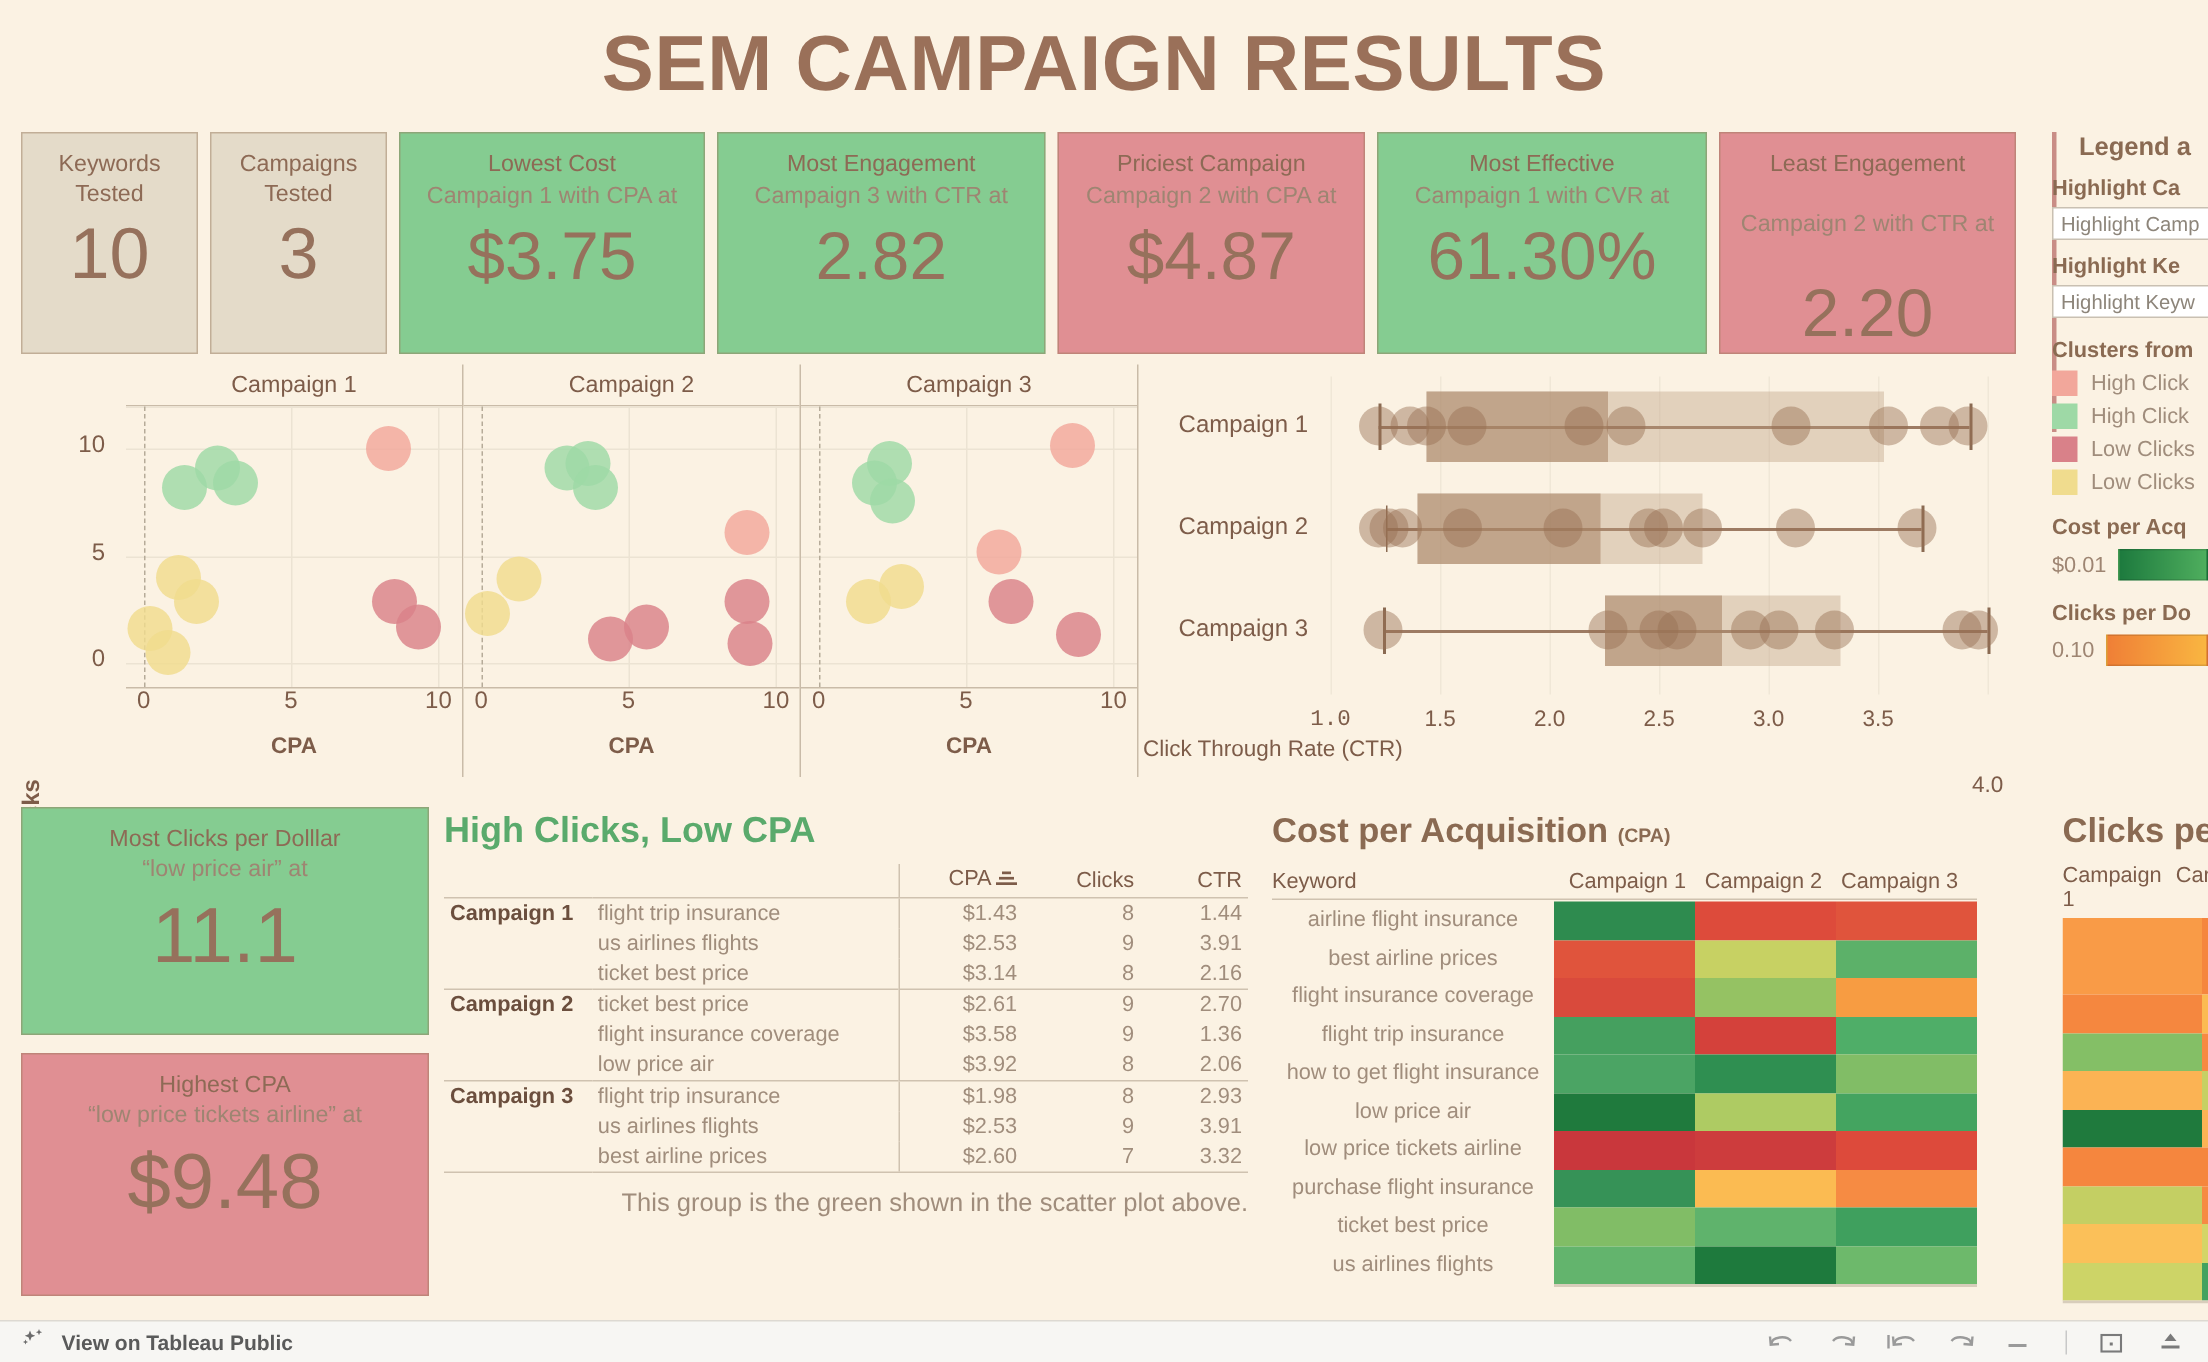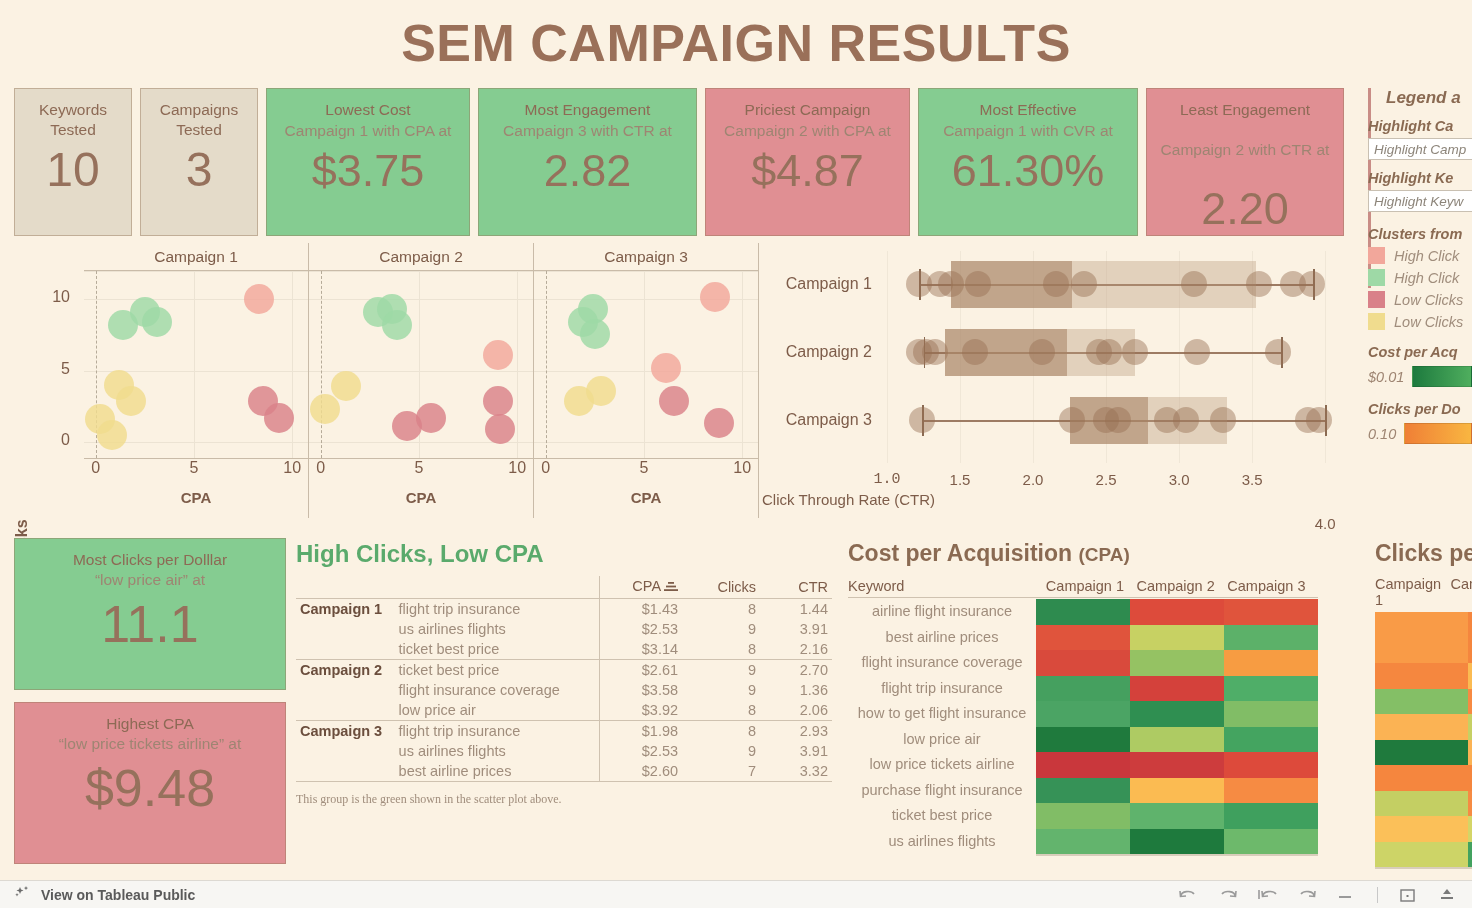--- a/index.html
+++ b/index.html
@@ -86,21 +86,21 @@
   .bp-whisker { position: absolute; top: 33px; height: 1.5px; background: #9d7b63; }
   .bp-cap { position: absolute; top: 18px; width: 1.5px; height: 31px; background: #8a6a52; }
   .bp-box-light { position: absolute; top: 10px; height: 47px; background: rgba(186,154,126,.38); }
   .bp-box-dark { position: absolute; top: 10px; height: 47px; background: rgba(166,129,99,.55); }
   .bp-dot { position: absolute; top: 33px; width: 26px; height: 26px; border-radius: 50%;
             background: rgba(150,110,82,.45); transform: translate(-50%,-50%); }
   .bp-xtick { position: absolute; font-size: 15px; color: #7d5c49; transform: translateX(-50%); }
   .bp-xlabel { position: absolute; width: 100%; text-align: left; font-size: 15px; color: #7d5c49; }
 
   
-  .legend-panel { position: absolute; left: 1368px; top: 88px; width: 104px; height: 430px; overflow: hidden; font-style: italic; }
+  .legend-panel { position: absolute; left: 1368px; top: 88px; width: 104px; height: 430px; overflow: hidden; }
   .legend-panel .lg-title { font-size: 17px; font-weight: bold; color: #8a6a52; white-space: nowrap; margin-left: 18px; }
   .legend-panel .lg-sub { font-size: 14.5px; font-weight: bold; color: #8a6a52; white-space: nowrap; margin-top: 10px; }
   .legend-panel .lg-input {
     margin-top: 4px; width: 150px; height: 22px;
     background: #fff; border: 1px solid #c9c0b2;
     font-size: 13.5px; color: #8d857a; padding: 2px 5px; white-space: nowrap; overflow: hidden;
     line-height: 17px;
   }
   .legend-panel .lg-head2 { font-size: 14.5px; font-weight: bold; color: #8a6a52; white-space: nowrap; margin-top: 14px; }
   .lg-item { display: flex; align-items: center; gap: 9px; margin-top: 5px; }
@@ -126,27 +126,27 @@
   .tbl-title { font-size: 24px; font-weight: bold; color: #5aaa6c; line-height: 32px; }
   table.dt { width: 100%; border-collapse: collapse; margin-top: 6px; }
   table.dt th, table.dt td { font-size: 14.5px; color: #a08d7c; padding: 2px 4px; font-weight: normal; }
   table.dt th { color: #7d5c49; border-bottom: 1px solid #cfc2b0; }
   table.dt th.num, table.dt td.num { text-align: right; }
   table.dt td.camp { color: #6b4e3d; font-weight: bold; }
   table.dt td.sepL { border-left: 1px solid #cfc2b0; }
   table.dt th.sepL { border-left: 1px solid #cfc2b0; }
   table.dt tr.grp-start td { border-top: 1px solid #cfc2b0; }
   table.dt tr.last td { border-bottom: 1px solid #cfc2b0; }
-  .tbl-note { margin-top: 10px; text-align: left; font-size: 12px; color: #a08d7c; font-family: Liberation Serif, serif; }
+  .tbl-note { margin-top: 10px; text-align: right; font-size: 17px; color: #a08d7c; }
   .sort-icon { display: inline-block; vertical-align: -2px; margin-left: 3px; }
 
   
   .hm-panel { position: absolute; top: 538px; }
   .hm-title { font-size: 23px; font-weight: bold; color: #8a6a52; line-height: 30px; white-space: nowrap; }
-  .hm-title .small { font-size: 19px; text-align: center; }
+  .hm-title .small { font-size: 13px; text-align: center; }
   .hm-headrow { display: flex; font-size: 14.5px; color: #7d5c49; margin-top: 8px; border-bottom: 1px solid #cfc2b0; padding-bottom: 3px; }
   .hm-kw-head { width: 205px; }
   .hm-col-head { width: 94px; text-align: left; }
   .hm-body { display: flex; margin-top: 1px; }
   .hm-labels { width: 205px; }
   .hm-label { height: 25.5px; line-height: 25.5px; font-size: 14.5px; color: #a08d7c; white-space: nowrap; text-align: center; }
   .hm-grid { display: flex; }
   .hm-col { width: 94px; }
   .hm-cell { height: 25.5px; }
   .hm-underline { height: 2px; background: #d8cdbb; }

